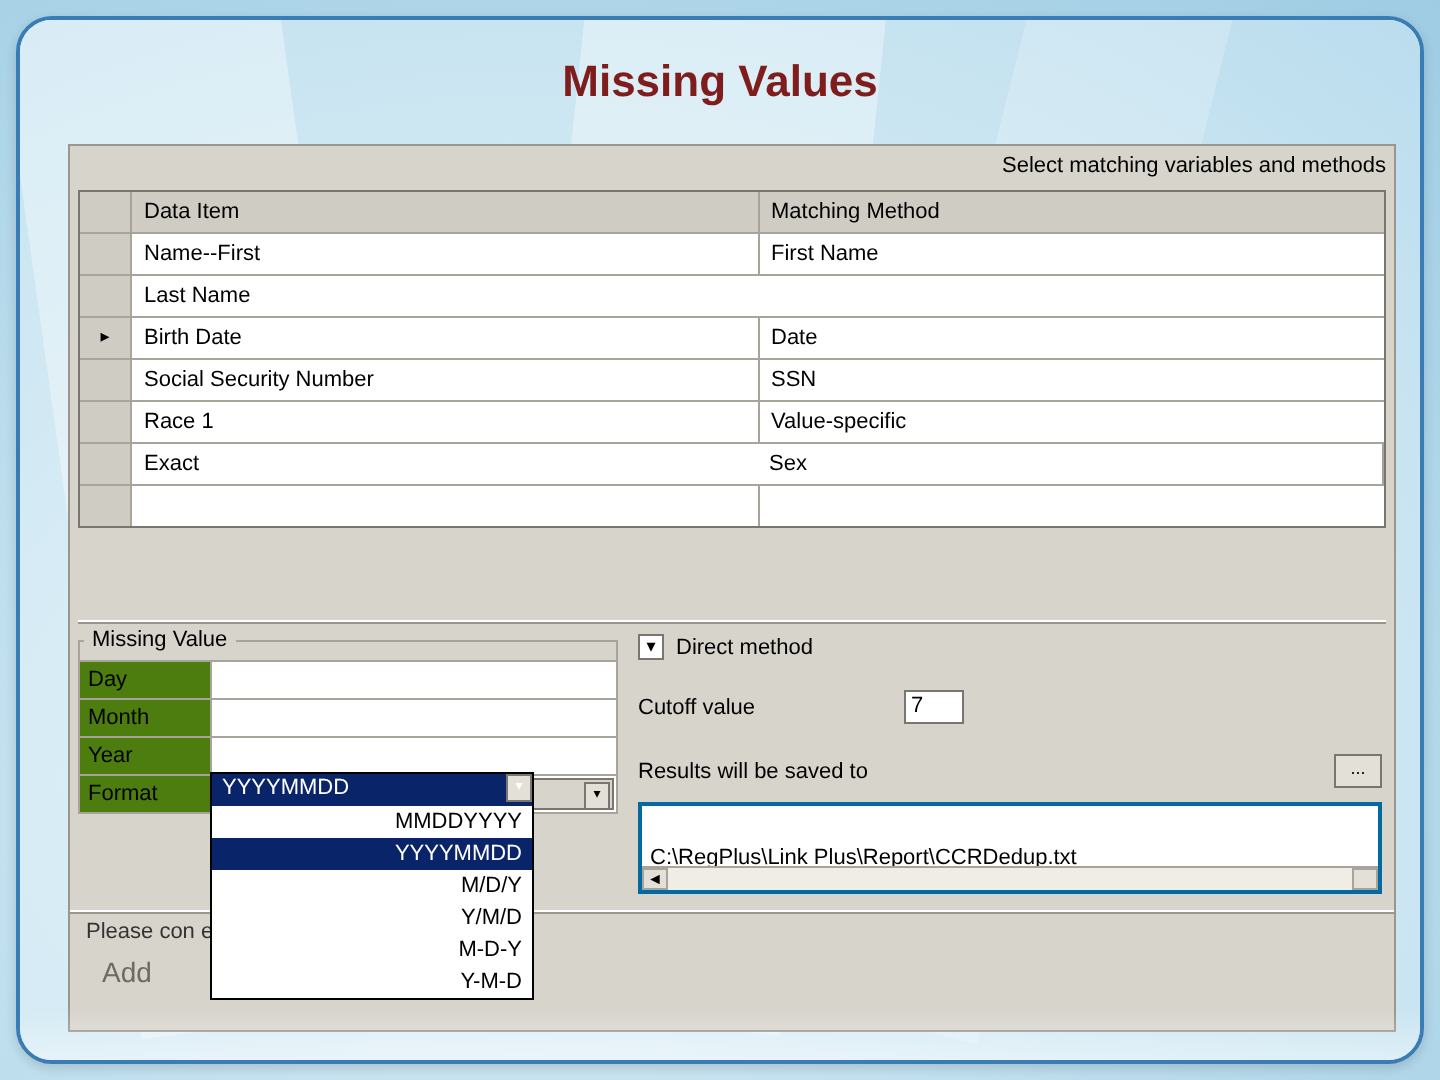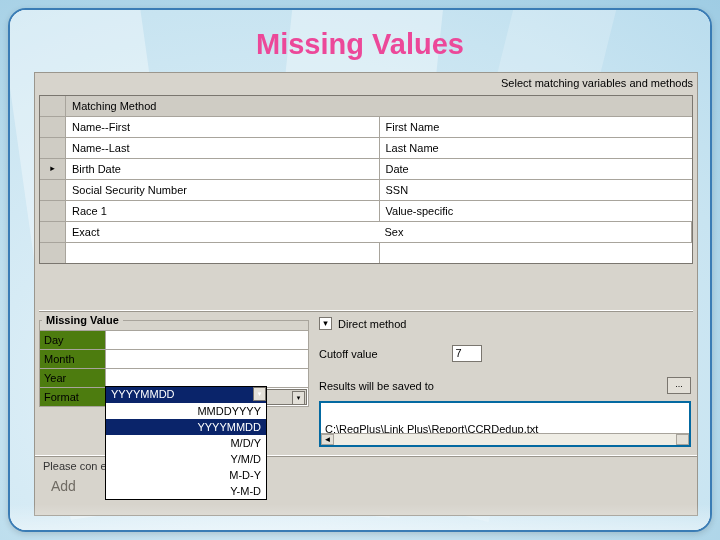--- a/index.html
+++ b/index.html
@@ -43,23 +43,23 @@
   }
   .r1 { transform: rotate(-8deg); left: 60px; width: 140px; }
   .r2 { transform: rotate(6deg); left: 230px; width: 150px; }
   .r3 { transform: rotate(14deg); left: 380px; width: 100px; opacity:.6; }
 
   .title {
     position: absolute;
     top: 18px;
     left: 0; right: 0;
     text-align: center;
-    font-size: 29px;
+    font-size: 22px;
     font-weight: bold;
-    color: #ec4899;
+    color: #7f1d1d;
   }
 
   .app {
     position: absolute;
     top: 62px;
     left: 24px;
     right: 12px;
     bottom: 14px;
     background: #d7d4cc;
     border: 1px solid #9a968d;
@@ -112,21 +112,21 @@
   }
   .left-pane { width: 270px; position: relative; }
   .right-pane { flex: 1; }
 
   fieldset.mv {
     border: 1px solid #a8a49c;
     margin: 0;
     padding: 4px 0 0 0;
     position: relative;
   }
-  fieldset.mv > legend { padding: 0 4px; font-size: 11px; margin-left: 2px; background: #d7d4cc; font-weight: bold; }
+  fieldset.mv > legend { padding: 0 4px; font-size: 11px; margin-left: 2px; background: #d7d4cc; }
   .mvgrid { background: #fff; border-top: 1px solid #a8a49c; }
   .mvrow { display: flex; border-bottom: 1px solid #a8a49c; }
   .mvrow:last-child { border-bottom: none; }
   .mvlabel {
     width: 66px;
     background: #4d7c0f;
     padding: 1px 4px;
     border-right: 1px solid #a8a49c;
     height: 18px;
     line-height: 16px;
@@ -261,30 +261,30 @@
   </div>
 
   <div class="title">Missing Values</div>
 
   <div class="app">
     <div class="section-label">Select matching variables and methods</div>
 
     <div class="grid">
       <div class="row header">
         <div class="selcell"></div>
+        <div class="cell">Data Item</div>
         <div class="cell last">Matching Method</div>
       </div>
       <div class="row">
         <div class="selcell"></div>
         <div class="cell">Name--First</div>
         <div class="cell last">First Name</div>
       </div>
       <div class="row">
         <div class="selcell"></div>
-        <div class="cell">Name--Last</div>
         <div class="cell last">Last Name</div>
       </div>
       <div class="row">
         <div class="selcell">▸</div>
         <div class="cell">Birth Date</div>
         <div class="cell last">Date</div>
       </div>
       <div class="row">
         <div class="selcell"></div>
         <div class="cell">Social Security Number</div>

